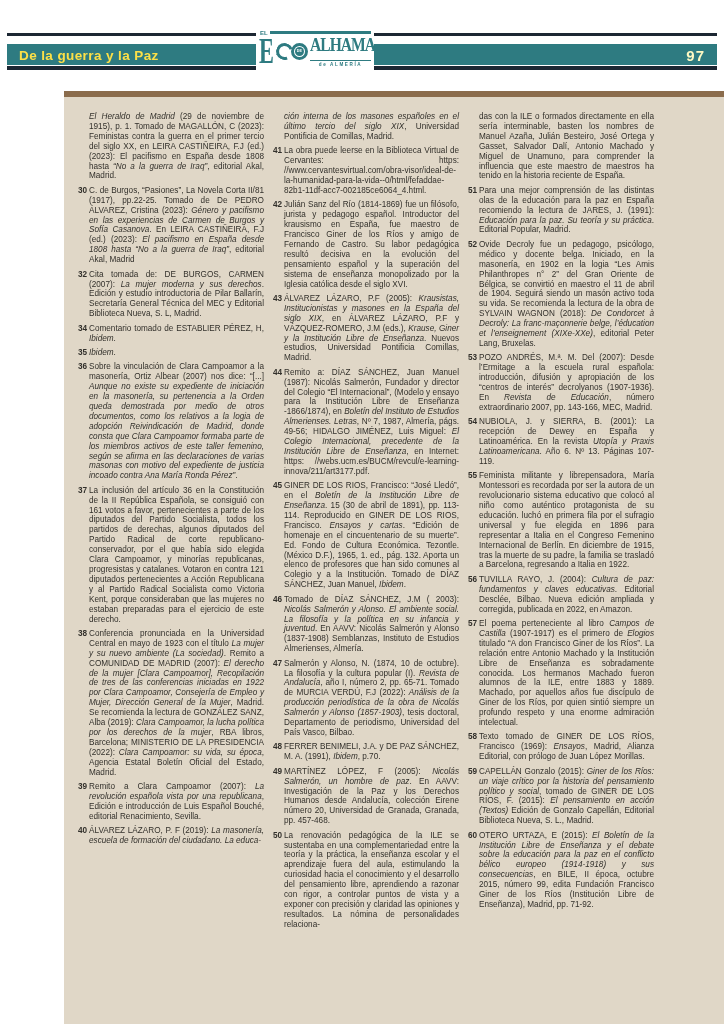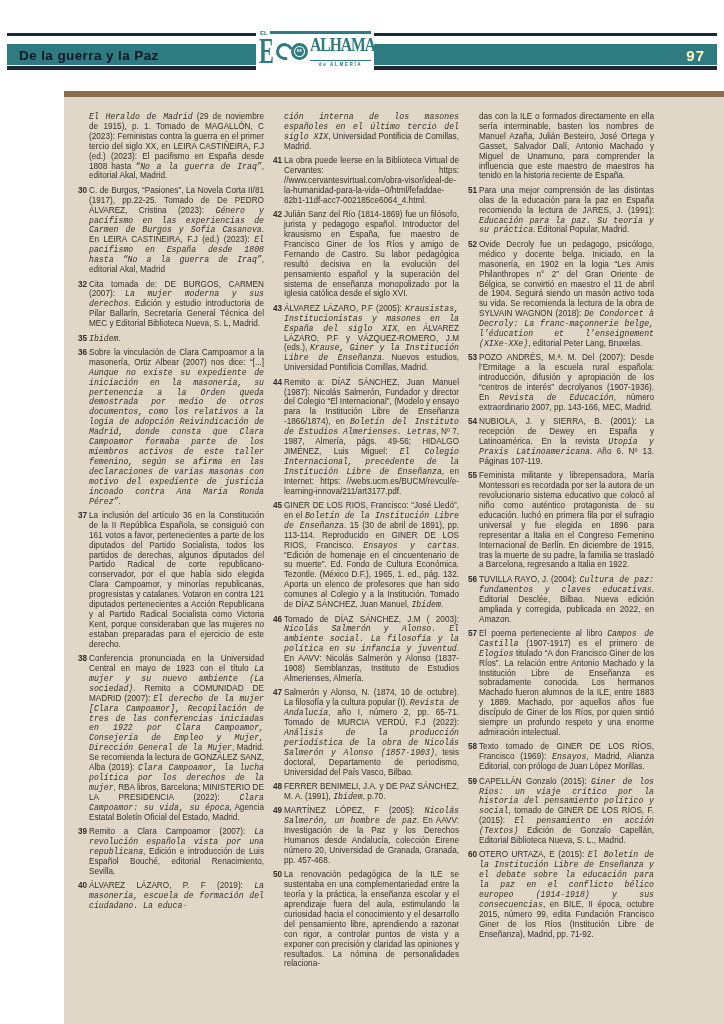--- a/index.html
+++ b/index.html
@@ -7,21 +7,21 @@
     width:724px;height:1024px;position:relative;background:#ffffff;
     font-family:"Liberation Sans","DejaVu Sans",sans-serif;
     overflow:hidden;
   }
   
   .topline{position:absolute;left:7px;right:7px;top:33px;height:2.5px;background:var(--dark-line);}
   .band{position:absolute;left:7px;right:7px;top:44px;height:21px;background:var(--teal);}
   .band-underline{position:absolute;left:7px;right:7px;top:65.5px;height:4px;background:var(--dark-line);}
   .section-title{
     position:absolute;left:12px;top:50%;transform:translateY(-50%);
-    color:#0f172a;font-weight:bold;font-size:13.5px;letter-spacing:.4px;white-space:nowrap;
+    color:#fde047;font-weight:bold;font-size:13.5px;letter-spacing:.4px;white-space:nowrap;
   }
   .page-number{
     position:absolute;right:12px;top:50%;transform:translateY(-50%);
     color:#fef9c3;font-weight:bold;font-size:15px;letter-spacing:1px;
   }
   
   .masthead{
     position:absolute;left:256px;top:28px;width:118px;height:53px;background:#fff;
     z-index:3;padding:1px 3px 0 3px;box-sizing:border-box;
   }
@@ -53,21 +53,21 @@
   .content{position:absolute;left:64px;top:91px;right:0;bottom:0;background:var(--paper);}
   .brownbar{position:absolute;top:0;left:0;right:0;height:6px;background:var(--brown);}
   .cols{position:absolute;top:21px;left:14px;display:flex;gap:9px;}
   .col{width:186px;flex:none;}
   .note{
     position:relative;padding-left:11px;margin-bottom:4.5px;
     font-size:8.2px;line-height:9.9px;color:var(--ink);
     text-align:justify;overflow-wrap:anywhere;hyphens:auto;
   }
   .note .num{position:absolute;left:0;top:0;font-weight:bold;}
-  .note em{font-style:italic;font-family:Liberation Mono, monospace;}
+  .note em{font-style:italic;}
 </style>
 </head>
 <body>
 
 <div class="topline"></div>
 <div class="band">
   <span class="section-title">De la guerra y la Paz</span>
   <span class="page-number">97</span>
 </div>
 <div class="band-underline"></div>
@@ -90,20 +90,21 @@
   </div>
 </div>
 
 <div class="content">
   <div class="brownbar"></div>
   <div class="cols">
     <div class="col">
         <div class="note"><em>El Heraldo de Madrid</em><span> (29 de noviembre de 1915), p. 1. Tomado de MAGALLÓN, C (2023): Feministas contra la guerra en el primer tercio del siglo XX, en LEIRA CASTIÑEIRA, F.J (ed.) (2023): El pacifismo en España desde 1808 hasta </span><em>“No a la guerra de Iraq”</em><span>, editorial Akal, Madrid.</span></div>
         <div class="note"><span class="num">30</span><span>C. de Burgos, “Pasiones”, La Novela Corta II/81 (1917), pp.22-25. Tomado de De PEDRO ÁLVAREZ, Cristina (2023): </span><em>Género y pacifismo en las experiencias de Carmen de Burgos y Sofía Casanova</em><span>. En LEIRA CASTIÑEIRA, F.J (ed.) (2023): </span><em>El pacifismo en España desde 1808 hasta “No a la guerra de Iraq”</em><span>, editorial Akal, Madrid</span></div>
         <div class="note"><span class="num">32</span><span>Cita tomada de: DE BURGOS, CARMEN (2007): </span><em>La mujer moderna y sus derechos</em><span>. Edición y estudio introductoria de Pilar Ballarín, Secretaría General Técnica del MEC y Editorial Biblioteca Nueva, S. L, Madrid.</span></div>
+        <div class="note"><span class="num">34</span><span>Comentario tomado de ESTABLIER PÉREZ, H, </span><em>Ibidem</em><span>.</span></div>
         <div class="note"><span class="num">35</span><em>Ibidem</em><span>.</span></div>
         <div class="note"><span class="num">36</span><span>Sobre la vinculación de Clara Campoamor a la masonería, Ortiz Albear (2007) nos dice: “[...] </span><em>Aunque no existe su expediente de iniciación en la masonería, su pertenencia a la Orden queda demostrada por medio de otros documentos, como los relativos a la logia de adopción Reivindicación de Madrid, donde consta que Clara Campoamor formaba parte de los miembros activos de este taller femenino, según se afirma en las declaraciones de varias masonas con motivo del expediente de justicia incoado contra Ana María Ronda Pérez”</em><span>.</span></div>
         <div class="note"><span class="num">37</span><span>La inclusión del artículo 36 en la Constitución de la II República Española, se consiguió con 161 votos a favor, pertenecientes a parte de los diputados del Partido Socialista, todos los partidos de derechas, algunos diputados del Partido Radical de corte republicano-conservador, por el que había sido elegida Clara Campoamor, y minorías republicanas, progresistas y catalanes. Votaron en contra 121 diputados pertenecientes a Acción Republicana y al Partido Radical Socialista como Victoria Kent, porque consideraban que las mujeres no estaban preparadas para el ejercicio de este derecho.</span></div>
         <div class="note"><span class="num">38</span><span>Conferencia pronunciada en la Universidad Central en mayo de 1923 con el título </span><em>La mujer y su nuevo ambiente (La sociedad)</em><span>. Remito a COMUNIDAD DE MADRID (2007): </span><em>El derecho de la mujer [Clara Campoamor], Recopilación de tres de las conferencias iniciadas en 1922 por Clara Campoamor, Consejería de Empleo y Mujer, Dirección General de la Mujer</em><span>, Madrid. Se recomienda la lectura de GONZÁLEZ SANZ, Alba (2019): </span><em>Clara Campoamor, la lucha política por los derechos de la mujer</em><span>, RBA libros, Barcelona; MINISTERIO DE LA PRESIDENCIA (2022): </span><em>Clara Campoamor: su vida, su época</em><span>, Agencia Estatal Boletín Oficial del Estado, Madrid.</span></div>
         <div class="note"><span class="num">39</span><span>Remito a Clara Campoamor (2007): </span><em>La revolución española vista por una republicana</em><span>, Edición e introducción de Luis Español Bouché, editorial Renacimiento, Sevilla.</span></div>
         <div class="note"><span class="num">40</span><span>ÁLVAREZ LÁZARO, P. F (2019): </span><em>La masonería, escuela de formación del ciudadano. La educa-</em></div>
       </div>
     <div class="col">
         <div class="note"><em>ción interna de los masones españoles en el último tercio del siglo XIX</em><span>, Universidad Pontificia de Comillas, Madrid.</span></div>
         <div class="note"><span class="num">41</span><span>La obra puede leerse en la Biblioteca Virtual de Cervantes: https: //www.cervantesvirtual.com/obra-visor/ideal-de-la-humanidad-para-la-vida--0/html/fefaddae-82b1-11df-acc7-002185ce6064_4.html.</span></div>

